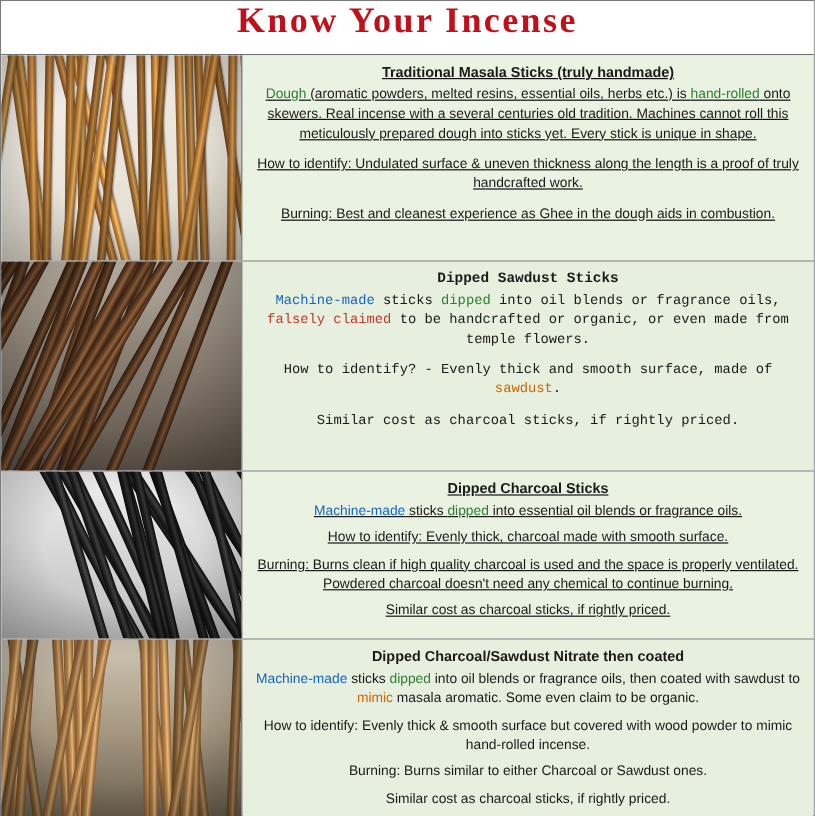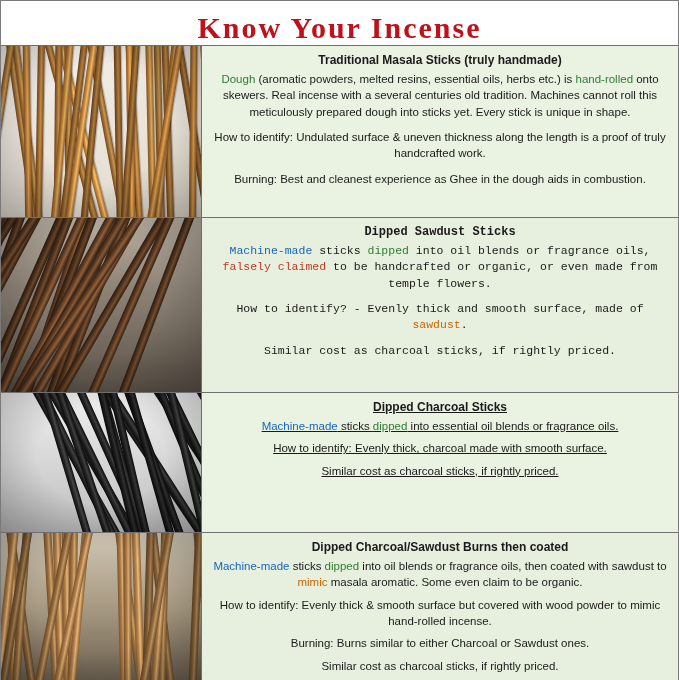--- a/index.html
+++ b/index.html
@@ -21,21 +21,21 @@
     box-sizing: border-box;
     border: 1px solid #7a7a7a;
     background: #ffffff;
     display: flex;
     flex-direction: column;
   }
   .title-bar {
     height: 44px;
     flex: 0 0 44px;
     display: flex;
-    align-items: flex-end;
+    align-items: flex-start;
     justify-content: center;
     background: #ffffff;
   }
   .title {
     color: #c0111b;
     font-family: "Liberation Serif", serif;
     font-weight: bold;
     font-size: 30px;
     letter-spacing: 2px;
   }
@@ -46,21 +46,21 @@
     border-top: 1px solid #6f6f6f;
   }
   .row {
     display: flex;
     flex-direction: row;
     border-bottom: 1px solid #6f6f6f;
     box-sizing: border-box;
     overflow: hidden;
   }
   .row:last-child { border-bottom: none; }
-  .row.r1 { flex: 0 0 172px; }
+  .row.r1 { flex: 0 0 172px; text-decoration: underline; }
   .row.r2 { flex: 0 0 175px; }
   .row.r3 { flex: 0 0 140px; }
   .row.r4 { flex: 1 1 auto; }
 
   .photo {
     flex: 0 0 200px;
     position: relative;
     overflow: hidden;
     border-right: 1px solid #6f6f6f;
   }
@@ -262,20 +262,21 @@
             <div class="stk" style="left: 178.997px; transform: rotate(-25.54deg); top: -51.793px; filter: brightness(0.99);"></div>
             <div class="stk" style="left: 183.894px; transform: rotate(-30.81deg); top: -68.4632px; filter: brightness(1.12);"></div>
             <div class="stk" style="left: 194.619px; transform: rotate(-12.54deg); top: -45.7508px; filter: brightness(0.88);"></div>
           </div>
         <div class="vig"></div>
       </div>
       <div class="textcell c3">
         <div class="head">Dipped Charcoal Sticks</div>
         <p class="para tight"><span class="blue">Machine-made</span><span> sticks </span><span class="green">dipped</span><span> into essential oil blends or fragrance oils.</span></p>
         <p class="para tight">How to identify: Evenly thick, charcoal made with smooth surface.</p>
+        <p class="para tight">Burning: Burns clean if high quality charcoal is used and the space is properly ventilated. Powdered charcoal doesn't need any chemical to continue burning.</p>
         <p class="para">Similar cost as charcoal sticks, if rightly priced.</p>
       </div>
     </div>
 
     <div class="row r4">
       <div class="photo p4">
         <div class="sticks" id="art4">
             <div class="stk" style="left: -2.25597px; transform: rotate(-8.1deg); top: -52.1016px; filter: brightness(0.86);"></div>
             <div class="stk" style="left: 5.82654px; transform: rotate(-0.88deg); top: -40.2533px; filter: brightness(1.12);"></div>
             <div class="stk" style="left: 14.6251px; transform: rotate(6.25deg); top: -50.1335px; filter: brightness(1.19);"></div>
@@ -296,21 +297,21 @@
             <div class="stk" style="left: 147.492px; transform: rotate(1.61deg); top: -49.4468px; filter: brightness(0.83);"></div>
             <div class="stk" style="left: 161.007px; transform: rotate(1.32deg); top: -41.0553px; filter: brightness(0.98);"></div>
             <div class="stk" style="left: 165.312px; transform: rotate(4.47deg); top: -46.9848px; filter: brightness(1.12);"></div>
             <div class="stk" style="left: 174.999px; transform: rotate(9.97deg); top: -57.9761px; filter: brightness(0.98);"></div>
             <div class="stk" style="left: 187.106px; transform: rotate(-6.08deg); top: -50.3254px; filter: brightness(0.99);"></div>
             <div class="stk" style="left: 196.448px; transform: rotate(2.51deg); top: -42.5512px; filter: brightness(0.89);"></div>
           </div>
         <div class="vig"></div>
       </div>
       <div class="textcell c4">
-        <div class="head">Dipped Charcoal/Sawdust Burns then coated</div>
+        <div class="head">Dipped Charcoal/Sawdust Nitrate then coated</div>
         <p class="para tight"><span class="blue">Machine-made</span><span> sticks </span><span class="green">dipped</span><span> into oil blends or fragrance oils, then coated with sawdust to </span><span class="orange">mimic</span><span> masala aromatic. Some even claim to be organic.</span></p>
         <p class="para tight">How to identify: Evenly thick &amp; smooth surface but covered with wood powder to mimic hand-rolled incense.</p>
         <p class="para tight">Burning: Burns similar to either Charcoal or Sawdust ones.</p>
         <p class="para">Similar cost as charcoal sticks, if rightly priced.</p>
       </div>
     </div>
 
   </div>
 </div>
 

